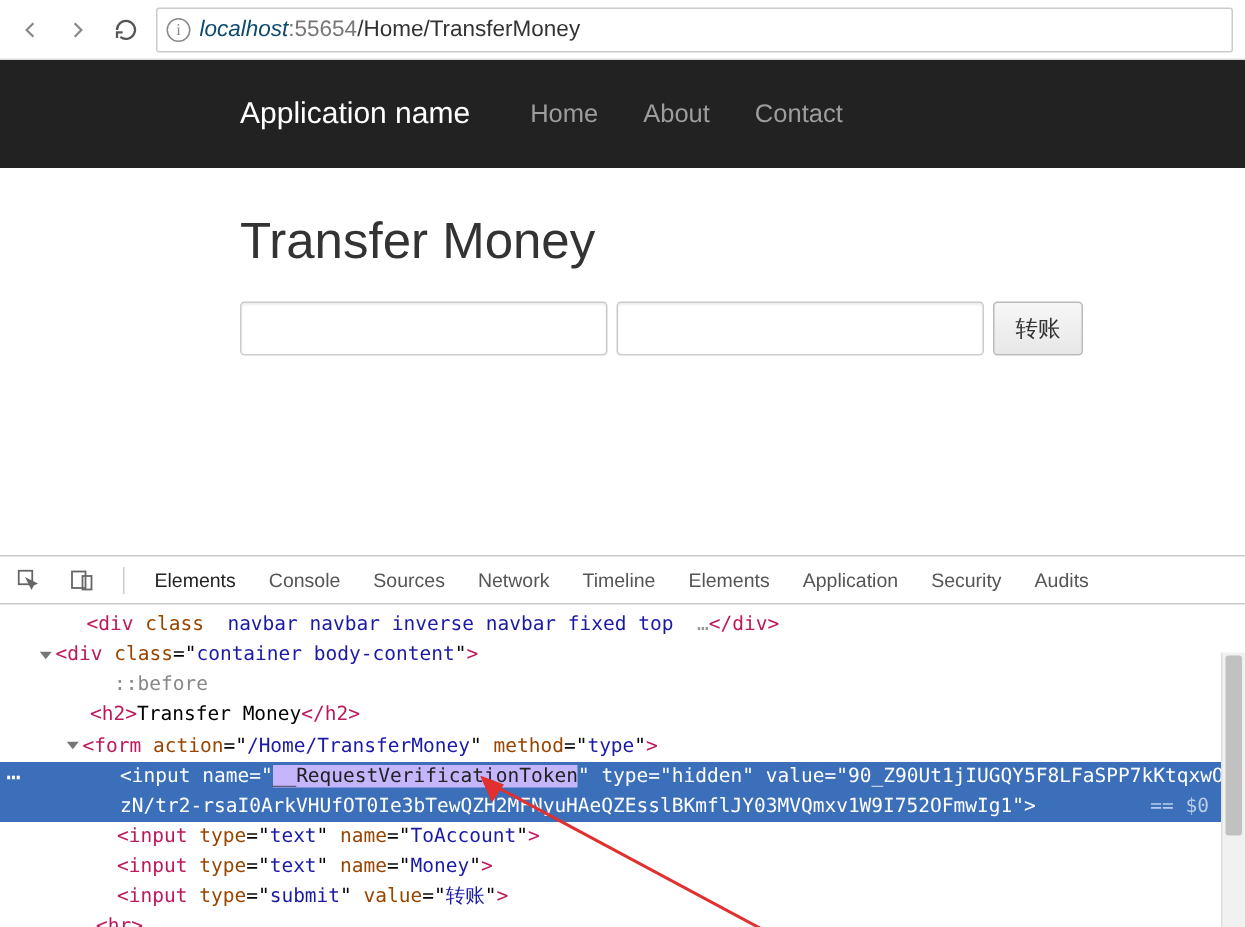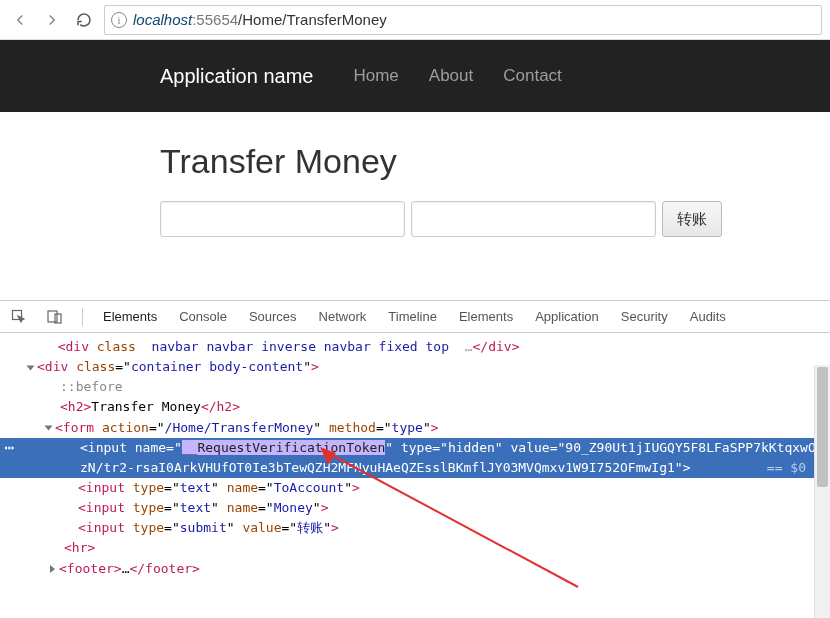--- a/index.html
+++ b/index.html
@@ -21,21 +21,21 @@
 .navbar-dark { background: #222; color: #9d9d9d; height: 72px; display: flex; align-items: center; padding-left: 160px; }
 .brand { color: #fff; font-size: 20px; margin-right: 40px; }
 .nav-link { color: #9d9d9d; font-size: 17px; margin-right: 30px; text-decoration: none; }
 .main { padding: 30px 0 40px 160px; }
 .h2 { font-size: 34px; font-weight: 400; color: #333; margin-bottom: 20px; }
 .form-row { display: flex; gap: 6px; align-items: center; }
 .text-input { width: 245px; height: 36px; border: 1px solid #ccc; border-radius: 3px; box-shadow: inset 0 1px 2px rgba(0,0,0,0.08); padding: 0 8px; font-size: 14px; }
 .submit-btn { height: 36px; padding: 0 14px; background: #efefef linear-gradient(#f7f7f7,#e7e7e7); border: 1px solid #bbb; border-radius: 3px; font-size: 15px; cursor: pointer; color: #333; }
 
 
-.devtools { position: absolute; bottom: 0; left: 0; right: 0; height: 318px; border-top: 1px solid #ccc; background: #fff; font-family: Menlo, Consolas, monospace; }
+.devtools { position: absolute; bottom: 0; left: 0; right: 0; height: 248px; border-top: 1px solid #ccc; background: #fff; font-family: Menlo, Consolas, monospace; }
 .dt-tabs { height: 32px; border-bottom: 1px solid #ccc; display: flex; align-items: center; padding: 0 10px; gap: 18px; font-family: Arial, sans-serif; font-size: 13px; color: #555; }
 .dt-icon { width: 18px; height: 18px; display: flex; align-items: center; justify-content: center; }
 .dt-sep { width: 1px; height: 18px; background: #ccc; }
 .dt-tab { cursor: pointer; padding: 0 2px; }
 .dt-tab.active { color: #222; }
 
 .dt-body { font-size: 13px; line-height: 1.55; padding: 4px 0; position: relative; height: calc(100% - 32px); overflow: hidden; }
 .dt-line { white-space: pre; padding-left: 28px; }
 .cut { color: #999; }
 .tag { color: #be185d; }
@@ -124,21 +124,21 @@
     <span class="dt-tab">Timeline</span>
     <span class="dt-tab">Elements</span>
     <span class="dt-tab">Application</span>
     <span class="dt-tab">Security</span>
     <span class="dt-tab">Audits</span>
   </div>
 
   <div class="dt-body">
     <div class="dt-line cut" style="padding-left:42px">  <span class="tag">&lt;div</span> <span class="attr">class</span>  <span class="val">navbar navbar inverse navbar fixed top</span>  <span>…</span><span class="tag">&lt;/div&gt;</span></div>
     <div class="dt-line" style="padding-left:28px"><span class="tri open"></span><span class="tag">&lt;div </span><span class="attr">class</span>="<span class="val">container body-content</span>"<span class="tag">&gt;</span></div>
-    <div class="dt-line" style="padding-left:60px"><span class="pseudo">::before</span></div>
+    <div class="dt-line" style="padding-left:76px"><span class="pseudo">::before</span></div>
     <div class="dt-line" style="padding-left:60px"><span class="tag">&lt;h2&gt;</span><span>Transfer Money</span><span class="tag">&lt;/h2&gt;</span></div>
     <div class="dt-line" style="padding-left:46px"><span class="tri open"></span><span class="tag">&lt;form </span><span class="attr">action</span>="<span class="val">/Home/TransferMoney</span>" <span class="attr">method</span>="<span class="val">type</span>"<span class="tag">&gt;</span></div>
 
     <div class="sel-wrap">
       <div class="dots">⋯</div>
       <div class="sel-block">
         <div class="line-wrap"><span>&lt;input </span><span>name</span>="<span class="hl">__RequestVerificationToken</span>" <span>type</span>="<span>hidden</span>" <span>value</span>="<span>90_Z90Ut1jIUGQY5F8LFaSPP7kKtqxwOzN/tr2-rsaI0ArkVHUfOT0Ie3bTewQZH2MFNyuHAeQZEsslBKmflJY03MVQmxv1W9I752OFmwIg1</span>"&gt;<span class="eq0"> == $0</span></div>
       </div>
     </div>
 

